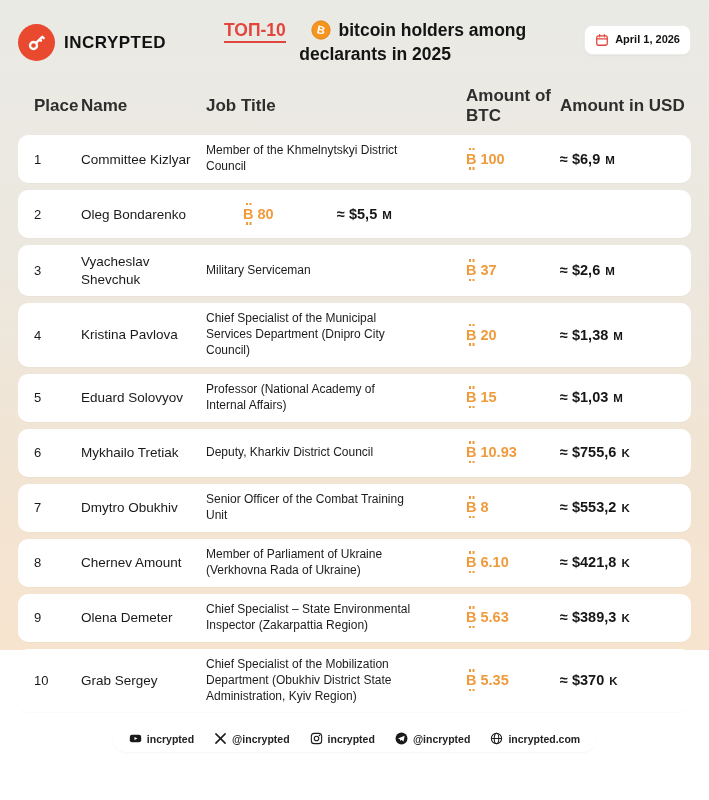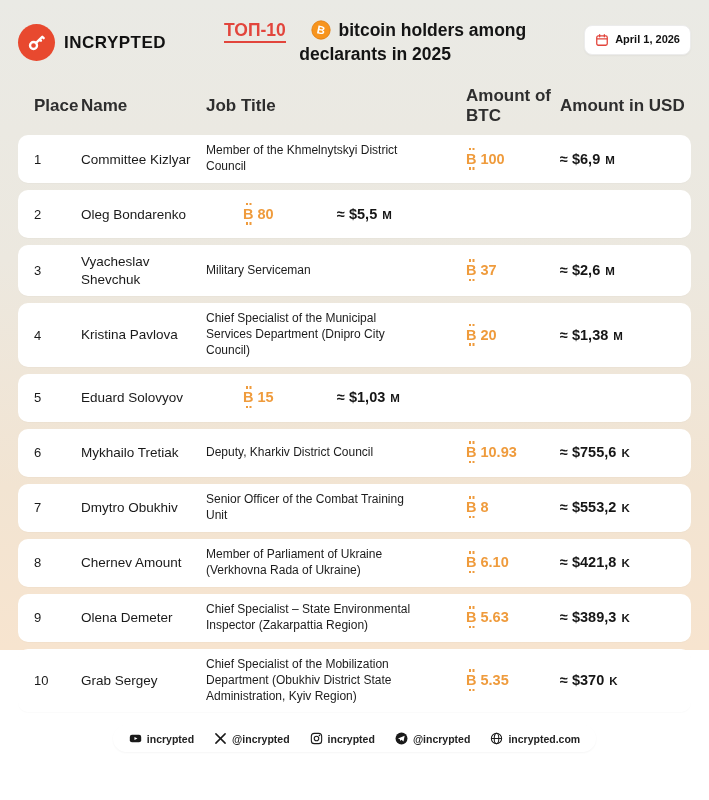--- a/index.html
+++ b/index.html
@@ -173,20 +173,21 @@
         <span class="b-sign">B</span><span>20</span>
       </div>
       <div class="cell usd col-usd">
         <span>≈ $1,38 </span><span class="unit">M</span>
       </div>
     </div>
 
     <div class="row">
       <div class="cell place col-place">5</div>
       <div class="cell name col-name">Eduard Solovyov</div>
+      <div class="cell job col-job">Professor (National Academy of Internal Affairs)</div>
       <div class="cell btc col-btc">
         <span class="b-sign">B</span><span>15</span>
       </div>
       <div class="cell usd col-usd">
         <span>≈ $1,03 </span><span class="unit">M</span>
       </div>
     </div>
 
     <div class="row">
       <div class="cell place col-place">6</div>

